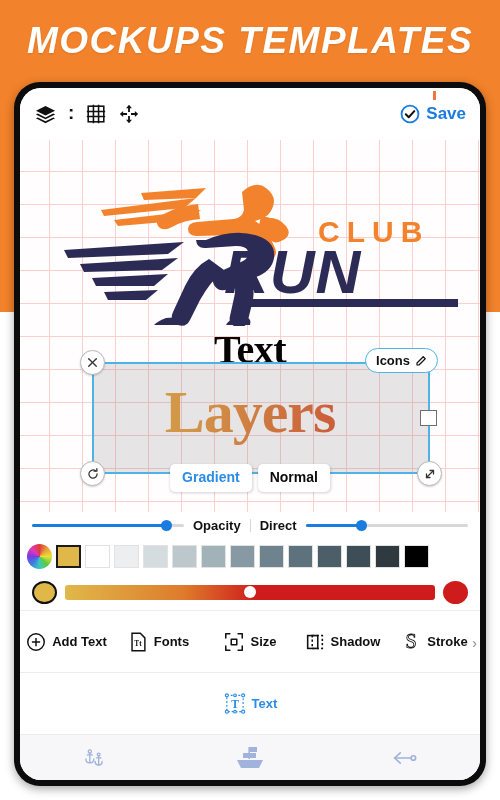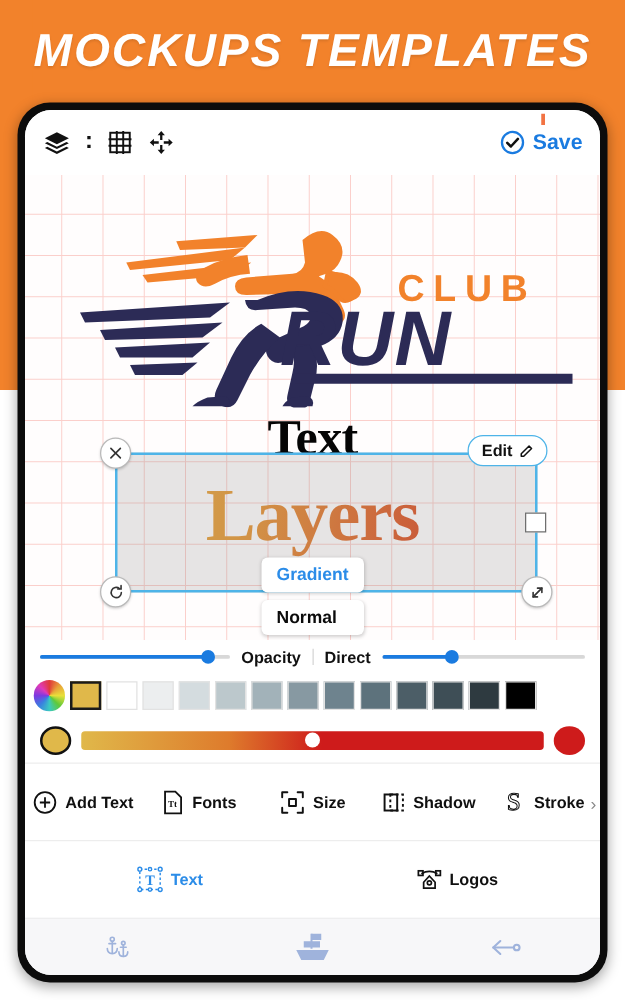--- a/index.html
+++ b/index.html
@@ -165,22 +165,22 @@
     background: linear-gradient(100deg, #E8BE45 0%, #E79A38 38%, #DE5A2A 66%, #CE2222 100%);
     -webkit-background-clip: text;
     background-clip: text;
     color: transparent;
     -webkit-text-fill-color: transparent;
   }
 
   
   .mode-toggle {
     position: absolute; left: 50%; transform: translateX(-50%);
-    bottom: 4px;
-    display: flex; gap: 6px; flex-direction: column;
+    bottom: 20px;
+    display: flex; gap: 6px;
   }
   .mode-btn {
     background: #ffffff;
     border-radius: 5px;
     padding: 5px 12px 7px 12px;
     font-size: 14px; font-weight: bold;
     box-shadow: 0 1px 3px rgba(0,0,0,.18);
     cursor: pointer;
   }
   .mode-btn.active { color: #2B8CE8; }
@@ -386,21 +386,21 @@
           </div>
           <div class="handle h-resize">
             <svg width="14" height="14" viewBox="0 0 24 24" fill="none" stroke="#333" stroke-width="2.2" stroke-linecap="round" stroke-linejoin="round">
               <line x1="6" y1="18" x2="18" y2="6"></line>
               <polyline points="12,6 18,6 18,12"></polyline>
               <polyline points="12,18 6,18 6,12"></polyline>
             </svg>
           </div>
           <div class="h-square"></div>
           <div class="edit-pill">
-            <span>Edit</span>
+            <span>Icons</span>
             <span class="ic">
               <svg width="12" height="12" viewBox="0 0 24 24" fill="none" stroke="#111" stroke-width="2.4" stroke-linecap="round" stroke-linejoin="round">
                 <path d="M16.5 3.5l4 4L8 20H4v-4L16.5 3.5z"></path>
               </svg>
             </span>
           </div>
         </div>
 
         <div class="mode-toggle">
           <div class="mode-btn active">Gradient</div>
@@ -510,32 +510,20 @@
               <circle cx="3.5" cy="3.5" r="1.6" fill="#fff"></circle>
                 <circle cx="20.5" cy="3.5" r="1.6" fill="#fff"></circle>
               <circle cx="3.5" cy="20.5" r="1.6" fill="#fff"></circle>
                 <circle cx="20.5" cy="20.5" r="1.6" fill="#fff"></circle>
               <circle cx="12" cy="3.5" r="1.4" fill="#fff"></circle>
                 <circle cx="12" cy="20.5" r="1.4" fill="#fff"></circle>
             </svg>
           </span>
           <span class="tool-label">Text</span>
         </div>
-        <div class="tool">
-          <span class="ic">
-            <svg width="23" height="22" viewBox="0 0 24 24" fill="none" stroke="#111" stroke-width="1.5">
-              <path d="M5 6.5q7 -4 14 0"></path>
-              <rect x="2.4" y="4" width="4" height="4"></rect>
-                <rect x="17.6" y="4" width="4" height="4"></rect>
-              <path d="M12 8.5l5 5.5v5h-10v-5z"></path>
-              <circle cx="12" cy="14.5" r="1.8"></circle>
-            </svg>
-          </span>
-          <span class="tool-label">Logos</span>
-        </div>
       </div>
 
       <div class="bottom-nav">
         <div class="nav-item">
           <svg width="30" height="24" viewBox="0 0 34 24" fill="none" stroke="#9FB3DC" stroke-width="1.5" stroke-linecap="round">
             <circle cx="10" cy="4.5" r="1.8"></circle>
               <line x1="10" y1="6.5" x2="10" y2="17"></line>
             <line x1="7" y1="8.5" x2="13" y2="8.5"></line>
             <path d="M5.5 13q0 4.5 4.5 4.5t4.5 -4.5"></path>
             <circle cx="20" cy="8" r="1.6"></circle>

